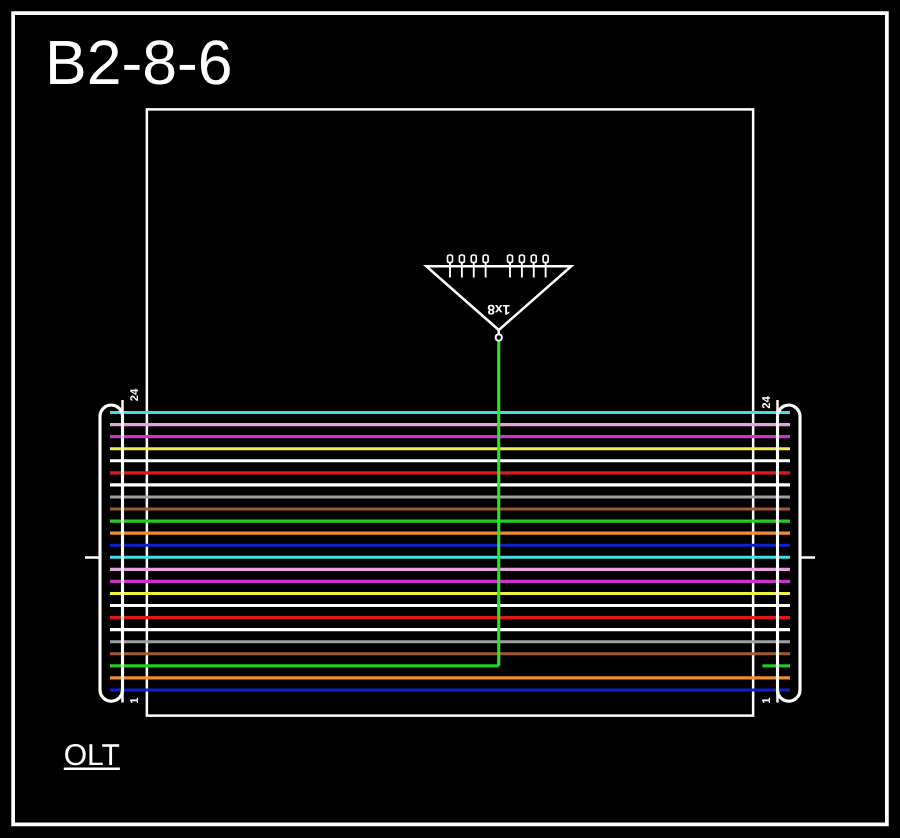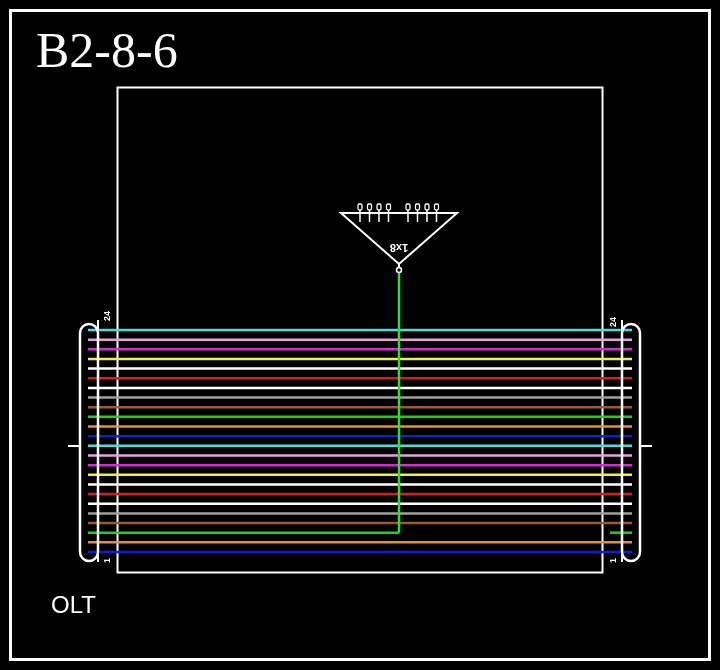--- a/index.html
+++ b/index.html
@@ -1,19 +1,19 @@
 <!DOCTYPE html>
 <html><head>
 <meta charset="utf-8">
 <style>
   html, body { margin:0; padding:0; background:#000; }
   body { width:720px; height:670px; position:relative; overflow:hidden; font-family:"Liberation Sans", sans-serif; }
   svg { position:absolute; left:0; top:0; }
-  .title { position:absolute; left:36px; top:20px; font-size:50px; color:#fff; font-family:Liberation Serif, serif; line-height:60px;text-align:center; }
-  .olt { position:absolute; left:51px; top:590px; font-size:24px; color:#fff; font-family:"Liberation Sans", sans-serif; line-height:30px; }
+  .title { position:absolute; left:36px; top:20px; font-size:50px; color:#fff; font-family:Liberation Sans, sans-serif; line-height:60px;text-align:center; }
+  .olt { position:absolute; left:51px; top:590px; font-size:24px; color:#fff; font-family:"Liberation Sans", sans-serif; line-height:30px;text-decoration:underline; }
 </style>
 </head>
 <body>
 
 <svg id="diagram" width="720" height="670" viewBox="0 0 720 670">
 
   <rect x="10.5" y="10.5" width="699" height="649" fill="none" stroke="#fff" stroke-width="3"></rect>
 
   <rect x="117.5" y="87.5" width="485" height="485" fill="none" stroke="#fff" stroke-width="2"></rect>
 

